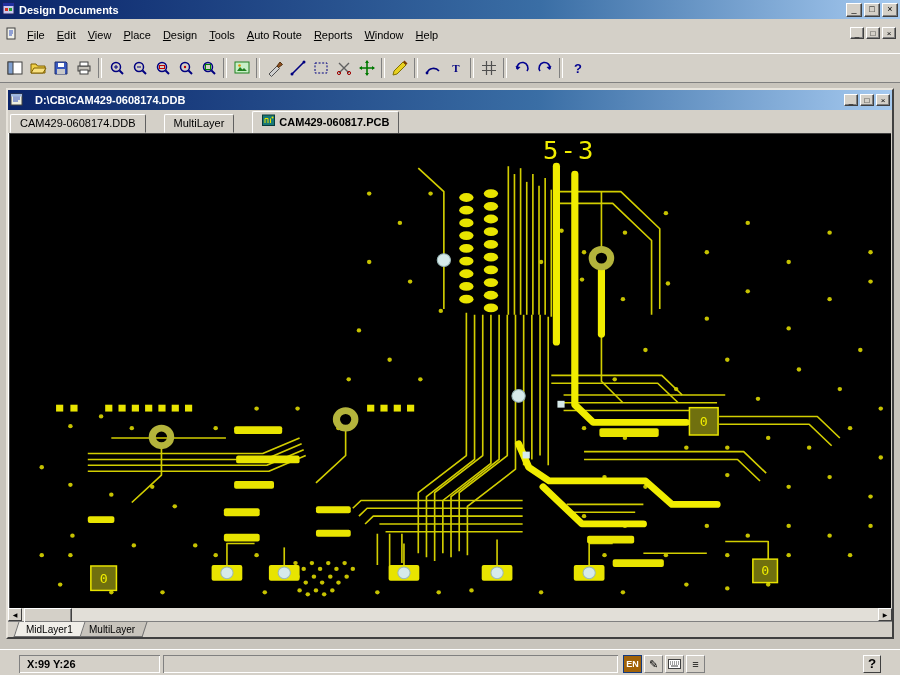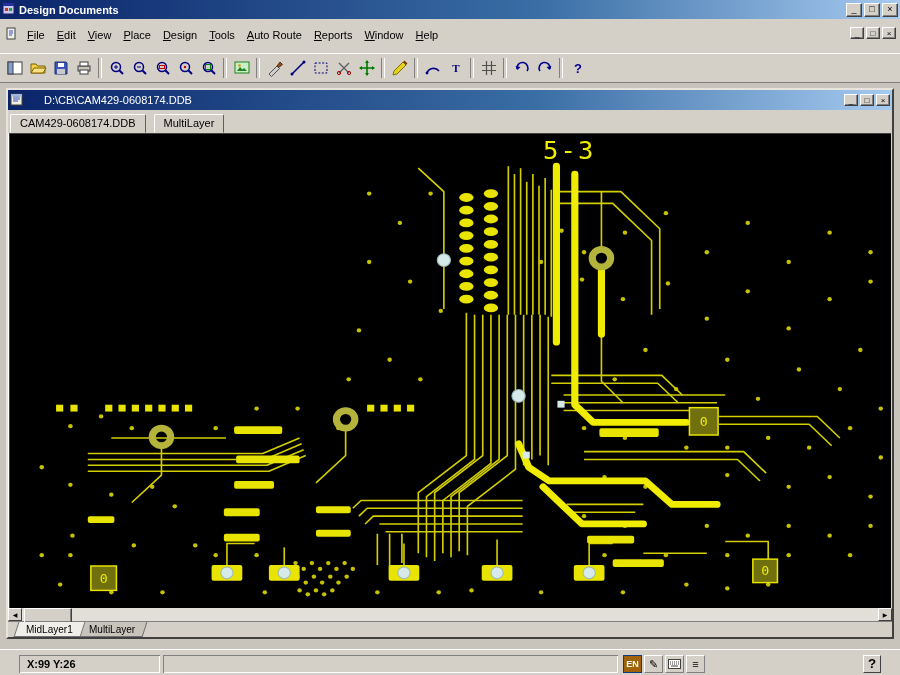--- a/index.html
+++ b/index.html
@@ -26,24 +26,24 @@
   .tb{width:23px;height:22px;display:flex;align-items:center;justify-content:center;
       background:#d4d0c8;border:1px solid #d4d0c8;padding:0;}
   .tsep{width:2px;height:20px;border-left:1px solid #808080;border-right:1px solid #fff;margin:0 3px;}
   
   .mdi{position:relative;height:566px;background:#c8c4bc;}
   .child{position:absolute;left:6px;top:5px;right:6px;bottom:10px;background:#d4d0c8;
          border:2px solid;border-color:#e8e4dc #404040 #404040 #e8e4dc;
          box-shadow:inset 1px 1px 0 #fff;display:flex;flex-direction:column;}
   .child-titlebar{height:18px;background:linear-gradient(90deg,#0a246a,#3a6ea5 60%,#a6caf0);
                   display:flex;align-items:center;padding:1px 2px;}
-  .child-titlebar .ttl{color:#fff;font-weight:normal;margin-left:21px;flex:1;}
+  .child-titlebar .ttl{color:#fff;font-weight:bold;margin-left:12px;flex:1;}
   .tabbar{height:21px;display:flex;align-items:flex-end;padding:2px 0 0 2px;background:#d4d0c8;}
   .tab{padding:2px 9px 3px;border:1px solid;border-color:#fff #606060 #d4d0c8 #fff;
-       background:#d4d0c8;margin-right:8px;border-radius:2px 2px 0 0;display:flex;
+       background:#d4d0c8;margin-right:18px;border-radius:2px 2px 0 0;display:flex;
        gap:4px;align-items:center;}
   .tab.active{font-weight:bold;position:relative;top:1px;padding-bottom:4px;}
   .canvas{flex:1;background:#000;position:relative;margin:0 1px;
           box-shadow:inset 1px 1px 0 #404040;}
   .canvas svg{position:absolute;left:0;top:0;width:100%;height:100%;}
   
   .hscroll{height:13px;background:#e2dfd8;display:flex;position:relative;}
   .scroll-btn{width:14px;height:13px;background:#d4d0c8;border:1px solid;
               border-color:#fff #404040 #404040 #fff;font-size:6px;padding:0;
               display:flex;align-items:center;justify-content:center;}
@@ -291,20 +291,28 @@
         <button class="win-btn sm">_</button>
         <button class="win-btn sm">□</button>
         <button class="win-btn sm">×</button>
       </div>
       <div class="tabbar" id="tabbar">
           <div class="tab">
             <span>CAM429-0608174.DDB</span>
           </div>
           <div class="tab">
             <span>MultiLayer</span>
+          </div>
+          <div class="tab active">
+            <span><svg width="13" height="13" viewBox="0 0 13 13">
+                <rect x="0.5" y="1" width="12" height="10.5" fill="#187878" stroke="#0a3a3a"></rect>
+                <path d="M3 9V4.5h3V9M8.5 4.5V9" stroke="#e8e400" fill="none"></path>
+                <circle cx="10.5" cy="3.5" r="1" fill="#e8e400"></circle>
+              </svg></span>
+            <span>CAM429-060817.PCB</span>
           </div>
         </div>
       <div class="canvas">
         <svg id="pcb-svg" viewBox="0 0 862 486" preserveAspectRatio="none">
             <g>
               <circle cx="560" cy="150" r="2.2" fill="#c6c200"></circle>
               <circle cx="600" cy="170" r="2.2" fill="#c6c200"></circle>
               <circle cx="644" cy="154" r="2.2" fill="#c6c200"></circle>
               <circle cx="682" cy="190" r="2.2" fill="#c6c200"></circle>
               <circle cx="722" cy="162" r="2.2" fill="#c6c200"></circle>

